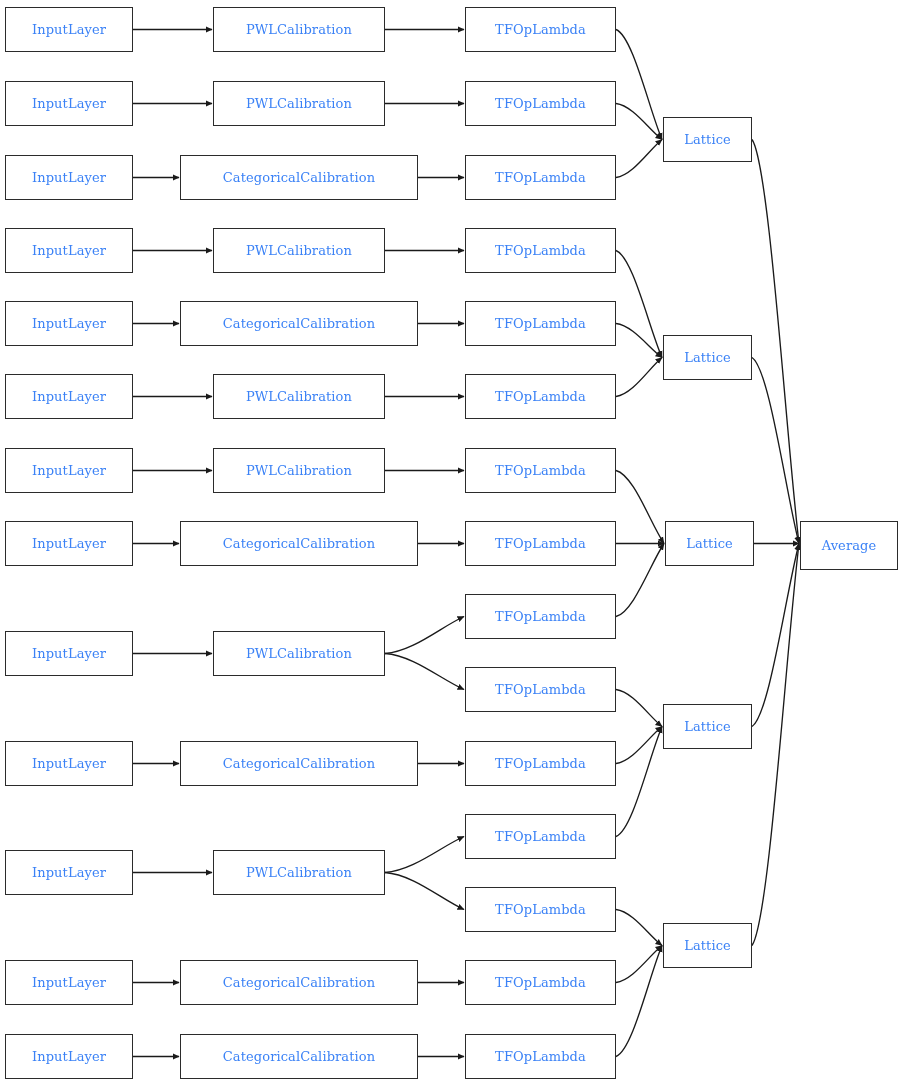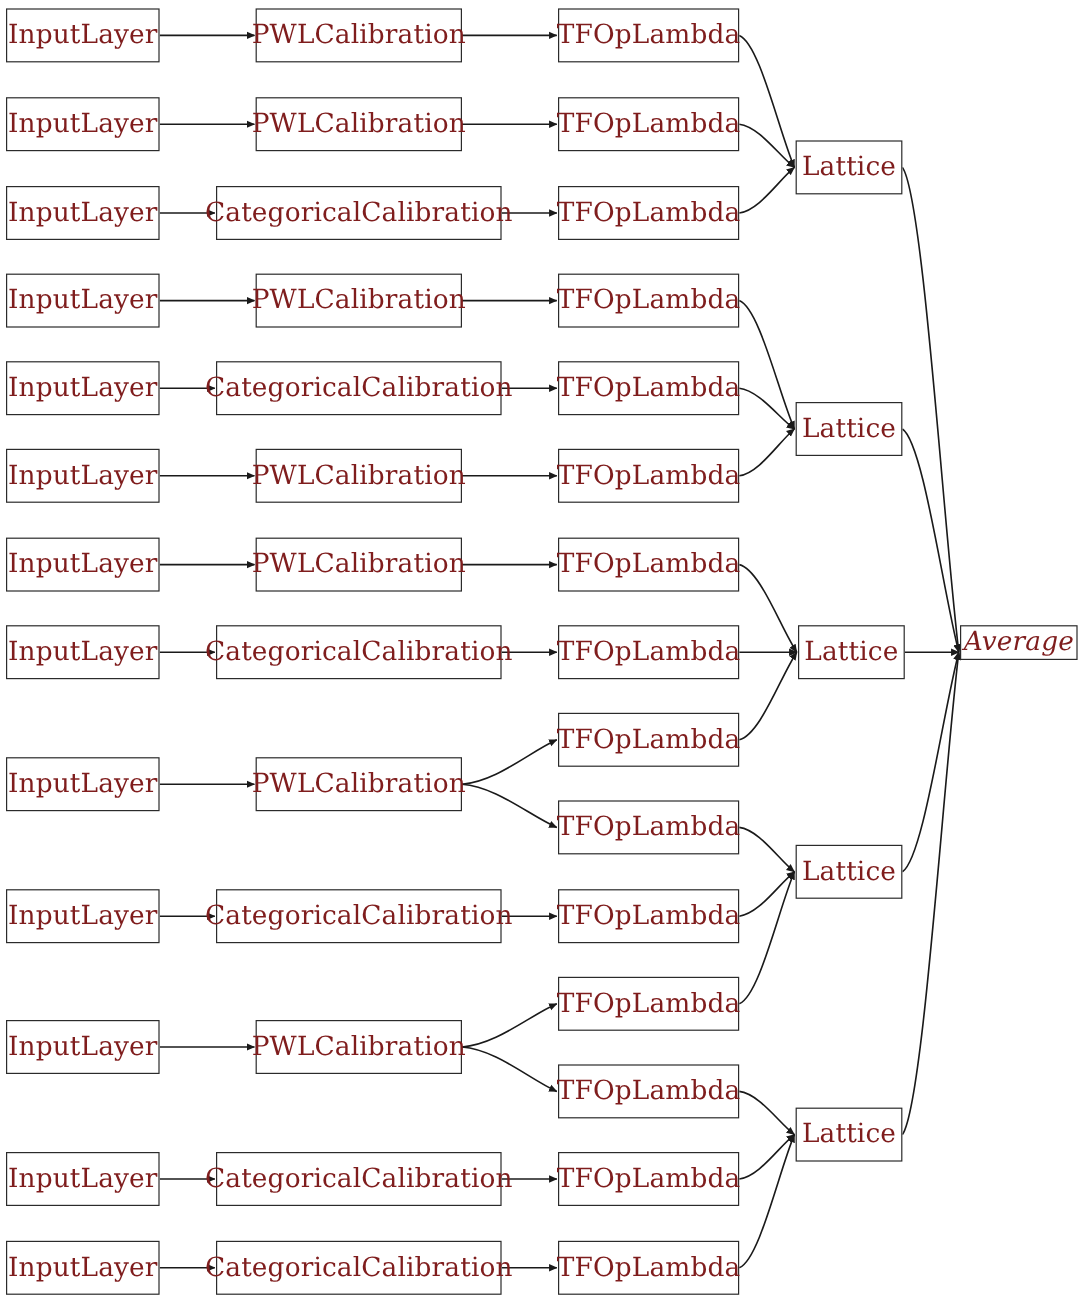--- a/index.html
+++ b/index.html
@@ -21,25 +21,25 @@
     top: 0;
     width: 905px;
     height: 1087px;
     pointer-events: none;
   }
   .node {
     position: absolute;
     box-sizing: border-box;
     border: 1.3px solid #2b2b2b;
     background: #ffffff;
-    color: #7f1d1d;
+    color: #3b82f6;
     display: flex;
     align-items: center;
     justify-content: center;
-    font-size: 22px;
+    font-size: 13px;
     line-height: 1;
     white-space: nowrap;
     letter-spacing: 0.1px;
   }
 </style>
 </head>
 <body>
 
 <div id="canvas">
   <svg class="edges" viewBox="0 0 905 1087" xmlns="http://www.w3.org/2000/svg">
@@ -231,17 +231,17 @@
       </div>
       <div class="node" style="left: 665px; top: 521px; width: 89px; height: 45px;">
         <span>Lattice</span>
       </div>
       <div class="node" style="left: 663px; top: 704px; width: 89px; height: 45px;">
         <span>Lattice</span>
       </div>
       <div class="node" style="left: 663px; top: 923px; width: 89px; height: 45px;">
         <span>Lattice</span>
       </div>
-      <div class="node" style="left: 800px; top: 521px; width: 98px; height: 29px; font-style: italic;">
+      <div class="node" style="left: 800px; top: 521px; width: 98px; height: 49px;">
         <span>Average</span>
       </div>
     </div>
 </div>
 
 </body></html>

